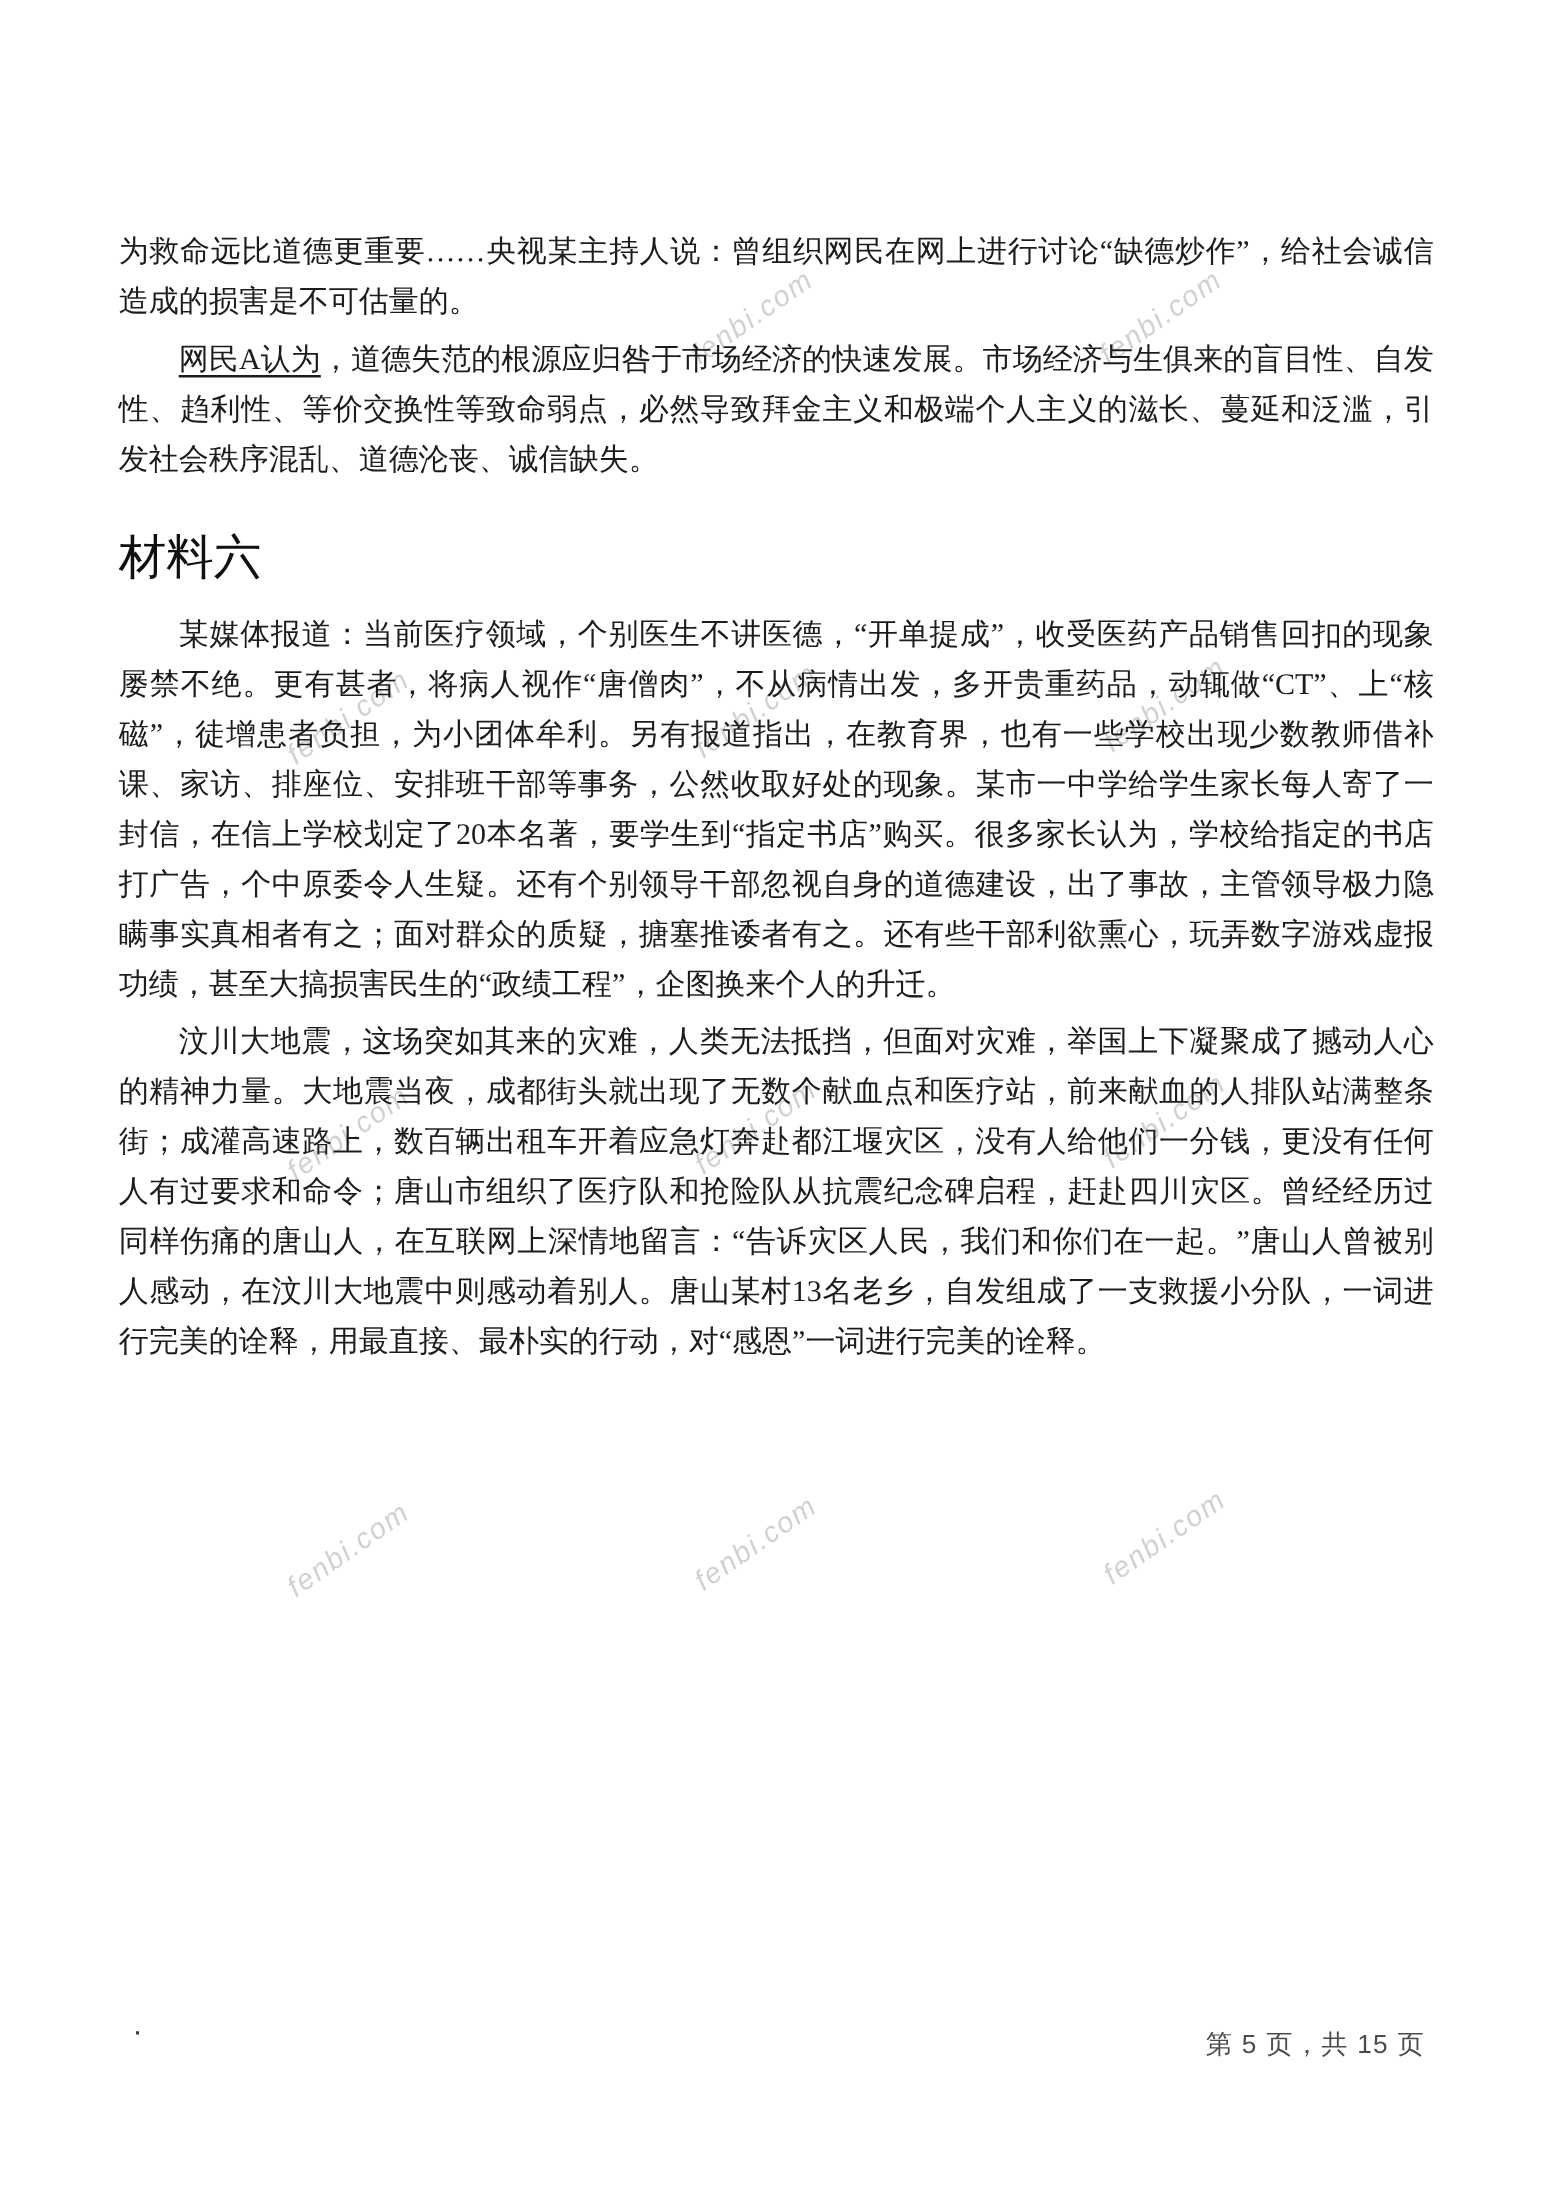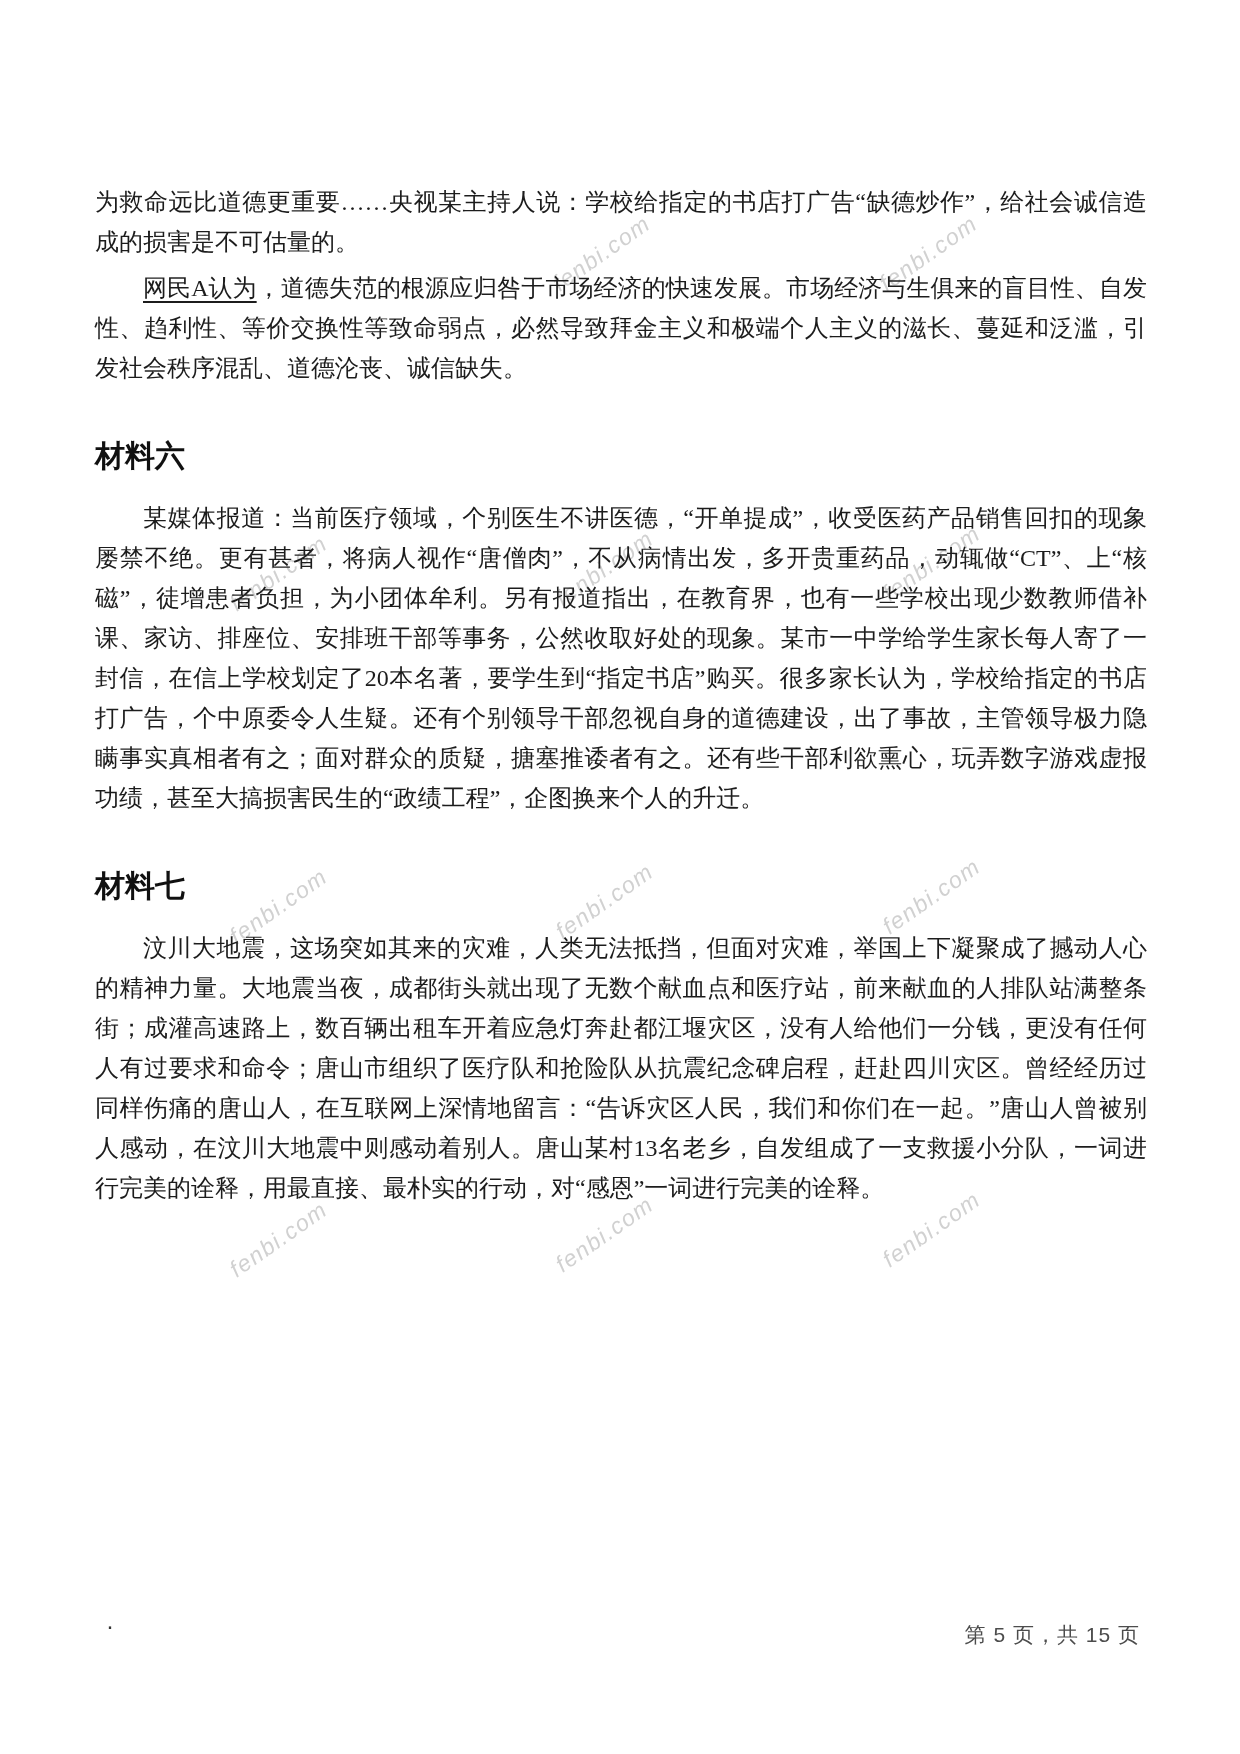--- a/index.html
+++ b/index.html
@@ -48,25 +48,25 @@
   }
   .para.no-indent {
     text-indent: 0;
   }
   .para u {
     text-decoration: underline;
     text-underline-offset: 5px;
     text-decoration-thickness: 1.5px;
   }
   .material-heading {
-    font-size: 30px;
-    font-weight: bold;
+    font-size: 38px;
+    font-weight: normal;
     color: #101010;
     line-height: 40px;
-    margin: 48px 0 22px 0;
+    margin: 38px 0 22px 0;
     text-align: left;
   }
   .footer-dot {
     position: absolute;
     left: 106px;
     top: 1614px;
     z-index: 1;
     font-size: 24px;
     line-height: 24px;
     color: #333333;
@@ -95,22 +95,21 @@
   <span class="wm" style="left:875px; top:550px;">fenbi.com</span>
   <span class="wm" style="left:222px; top:893px;">fenbi.com</span>
   <span class="wm" style="left:548px; top:888px;">fenbi.com</span>
   <span class="wm" style="left:875px; top:883px;">fenbi.com</span>
   <span class="wm" style="left:222px; top:1226px;">fenbi.com</span>
   <span class="wm" style="left:548px; top:1221px;">fenbi.com</span>
   <span class="wm" style="left:875px; top:1216px;">fenbi.com</span>
 </div>
 
 <main class="content">
-  <p class="para no-indent">为救命远比道德更重要……央视某主持人说：学校给指定的书店打广告“缺德炒作”，给社会诚信造成的损害是不可估量的。</p>
+  <p class="para no-indent">为救命远比道德更重要……央视某主持人说：曾组织网民在网上进行讨论“缺德炒作”，给社会诚信造成的损害是不可估量的。</p>
   <p class="para"><u>网民A认为</u><span>，道德失范的根源应归咎于市场经济的快速发展。市场经济与生俱来的盲目性、自发性、趋利性、等价交换性等致命弱点，必然导致拜金主义和极端个人主义的滋长、蔓延和泛滥，引发社会秩序混乱、道德沦丧、诚信缺失。</span></p>
   <h2 class="material-heading">材料六</h2>
   <p class="para">某媒体报道：当前医疗领域，个别医生不讲医德，“开单提成”，收受医药产品销售回扣的现象屡禁不绝。更有甚者，将病人视作“唐僧肉”，不从病情出发，多开贵重药品，动辄做“CT”、上“核磁”，徒增患者负担，为小团体牟利。另有报道指出，在教育界，也有一些学校出现少数教师借补课、家访、排座位、安排班干部等事务，公然收取好处的现象。某市一中学给学生家长每人寄了一封信，在信上学校划定了20本名著，要学生到“指定书店”购买。很多家长认为，学校给指定的书店打广告，个中原委令人生疑。还有个别领导干部忽视自身的道德建设，出了事故，主管领导极力隐瞒事实真相者有之；面对群众的质疑，搪塞推诿者有之。还有些干部利欲熏心，玩弄数字游戏虚报功绩，甚至大搞损害民生的“政绩工程”，企图换来个人的升迁。</p>
-  <h2 class="material-heading">材料七</h2>
   <p class="para">汶川大地震，这场突如其来的灾难，人类无法抵挡，但面对灾难，举国上下凝聚成了撼动人心的精神力量。大地震当夜，成都街头就出现了无数个献血点和医疗站，前来献血的人排队站满整条街；成灌高速路上，数百辆出租车开着应急灯奔赴都江堰灾区，没有人给他们一分钱，更没有任何人有过要求和命令；唐山市组织了医疗队和抢险队从抗震纪念碑启程，赶赴四川灾区。曾经经历过同样伤痛的唐山人，在互联网上深情地留言：“告诉灾区人民，我们和你们在一起。”唐山人曾被别人感动，在汶川大地震中则感动着别人。唐山某村13名老乡，自发组成了一支救援小分队，一词进行完美的诠释，用最直接、最朴实的行动，对“感恩”一词进行完美的诠释。</p>
 </main>
 
 <div class="footer-dot">·</div>
 <div class="footer-page-number">第 5 页，共 15 页</div>
 
 </body></html>

